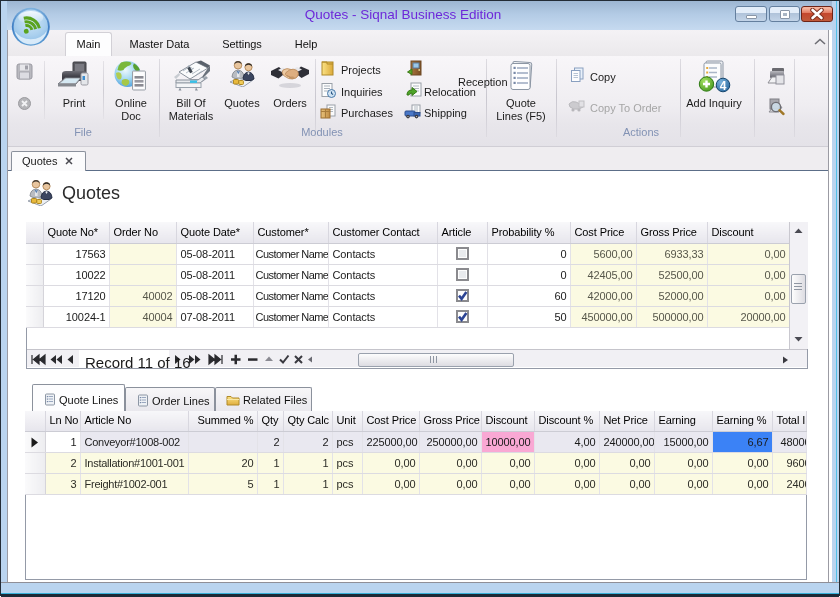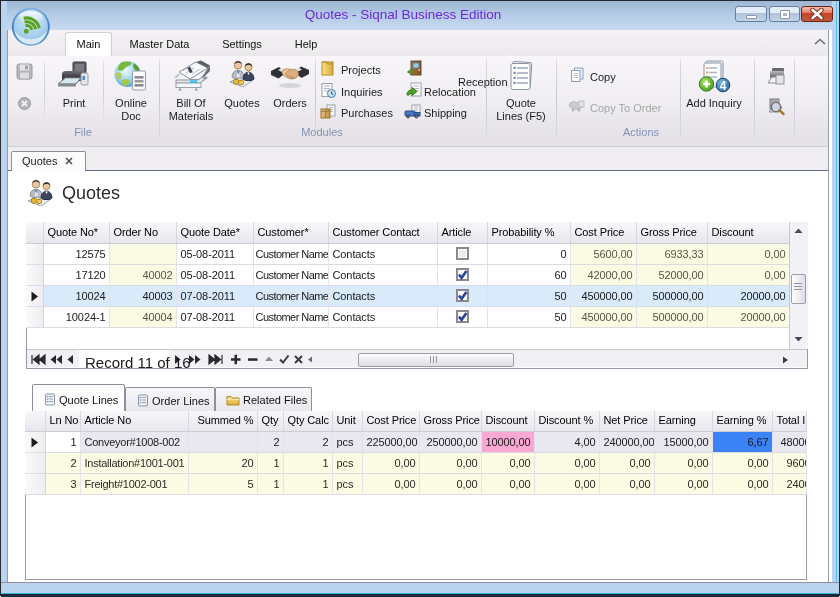--- a/index.html
+++ b/index.html
@@ -436,67 +436,65 @@
             <td class="hd">Customer*</td>
             <td class="hd">Customer Contact</td>
             <td class="hd">Article</td>
             <td class="hd">Probability %</td>
             <td class="hd">Cost Price</td>
             <td class="hd">Gross Price</td>
             <td class="hd">Discount</td>
           </tr>
           <tr>
             <td class="ind" style="text-align:center"></td>
-            <td class="r">12575</td>
+            <td class="r">17563</td>
             <td class="r y"></td>
             <td class="">05-08-2011</td>
             <td class="nm">Customer Name</td>
             <td class="">Contacts</td>
             <td class="c"><svg width="13" height="13" viewBox="0 0 13 13" style="vertical-align:middle">
                 <rect x="1" y="1" width="11" height="11" fill="#fdfdfd" stroke="#8a8a8e" stroke-width="2"></rect>
                 <rect x="3" y="3" width="7" height="7" fill="#e9ebee"></rect>
               </svg></td>
             <td class="r">0</td>
             <td class="r y">5600,00</td>
             <td class="r y">6933,33</td>
+            <td class="r y">0,00</td>
+          </tr>
+          <tr>
+            <td class="ind" style="text-align:center"></td>
+            <td class="r">10022</td>
+            <td class="r y"></td>
+            <td class="">05-08-2011</td>
+            <td class="nm">Customer Name</td>
+            <td class="">Contacts</td>
+            <td class="c"><svg width="13" height="13" viewBox="0 0 13 13" style="vertical-align:middle">
+                <rect x="1" y="1" width="11" height="11" fill="#fdfdfd" stroke="#8a8a8e" stroke-width="2"></rect>
+                <rect x="3" y="3" width="7" height="7" fill="#e9ebee"></rect>
+              </svg></td>
+            <td class="r">0</td>
+            <td class="r y">42405,00</td>
+            <td class="r y">52500,00</td>
             <td class="r y">0,00</td>
           </tr>
           <tr>
             <td class="ind" style="text-align:center"></td>
             <td class="r">17120</td>
             <td class="r y">40002</td>
             <td class="">05-08-2011</td>
             <td class="nm">Customer Name</td>
             <td class="">Contacts</td>
             <td class="c"><svg width="13" height="13" viewBox="0 0 13 13" style="vertical-align:middle">
                 <rect x="1" y="1" width="11" height="11" fill="#fdfdfd" stroke="#8a8a8e" stroke-width="2"></rect>
                 <path d="M3 6.6 L5.6 9.8 L10.4 3.0" fill="none" stroke="#2c4494" stroke-width="2.6"></path>
               </svg></td>
             <td class="r">60</td>
             <td class="r y">42000,00</td>
             <td class="r y">52000,00</td>
             <td class="r y">0,00</td>
-          </tr>
-          <tr>
-            <td class="ind" style="text-align:center"><svg width="9" height="11" viewBox="0 0 9 11" style="vertical-align:middle">
-                <path d="M1.5 0.5 L8 5.5 L1.5 10.5 Z" fill="#1a1a1a"></path>
-              </svg></td>
-            <td class="r sel">10024</td>
-            <td class="r sel">40003</td>
-            <td class="sel">07-08-2011</td>
-            <td class="nm sel">Customer Name</td>
-            <td class="sel">Contacts</td>
-            <td class="c sel"><svg width="13" height="13" viewBox="0 0 13 13" style="vertical-align:middle">
-                <rect x="1" y="1" width="11" height="11" fill="#fdfdfd" stroke="#8a8a8e" stroke-width="2"></rect>
-                <path d="M3 6.6 L5.6 9.8 L10.4 3.0" fill="none" stroke="#2c4494" stroke-width="2.6"></path>
-              </svg></td>
-            <td class="r sel">50</td>
-            <td class="r sel">450000,00</td>
-            <td class="r sel">500000,00</td>
-            <td class="r sel">20000,00</td>
           </tr>
           <tr>
             <td class="ind" style="text-align:center"></td>
             <td class="r">10024-1</td>
             <td class="r y">40004</td>
             <td class="">07-08-2011</td>
             <td class="nm">Customer Name</td>
             <td class="">Contacts</td>
             <td class="c"><svg width="13" height="13" viewBox="0 0 13 13" style="vertical-align:middle">
                 <rect x="1" y="1" width="11" height="11" fill="#fdfdfd" stroke="#8a8a8e" stroke-width="2"></rect>

